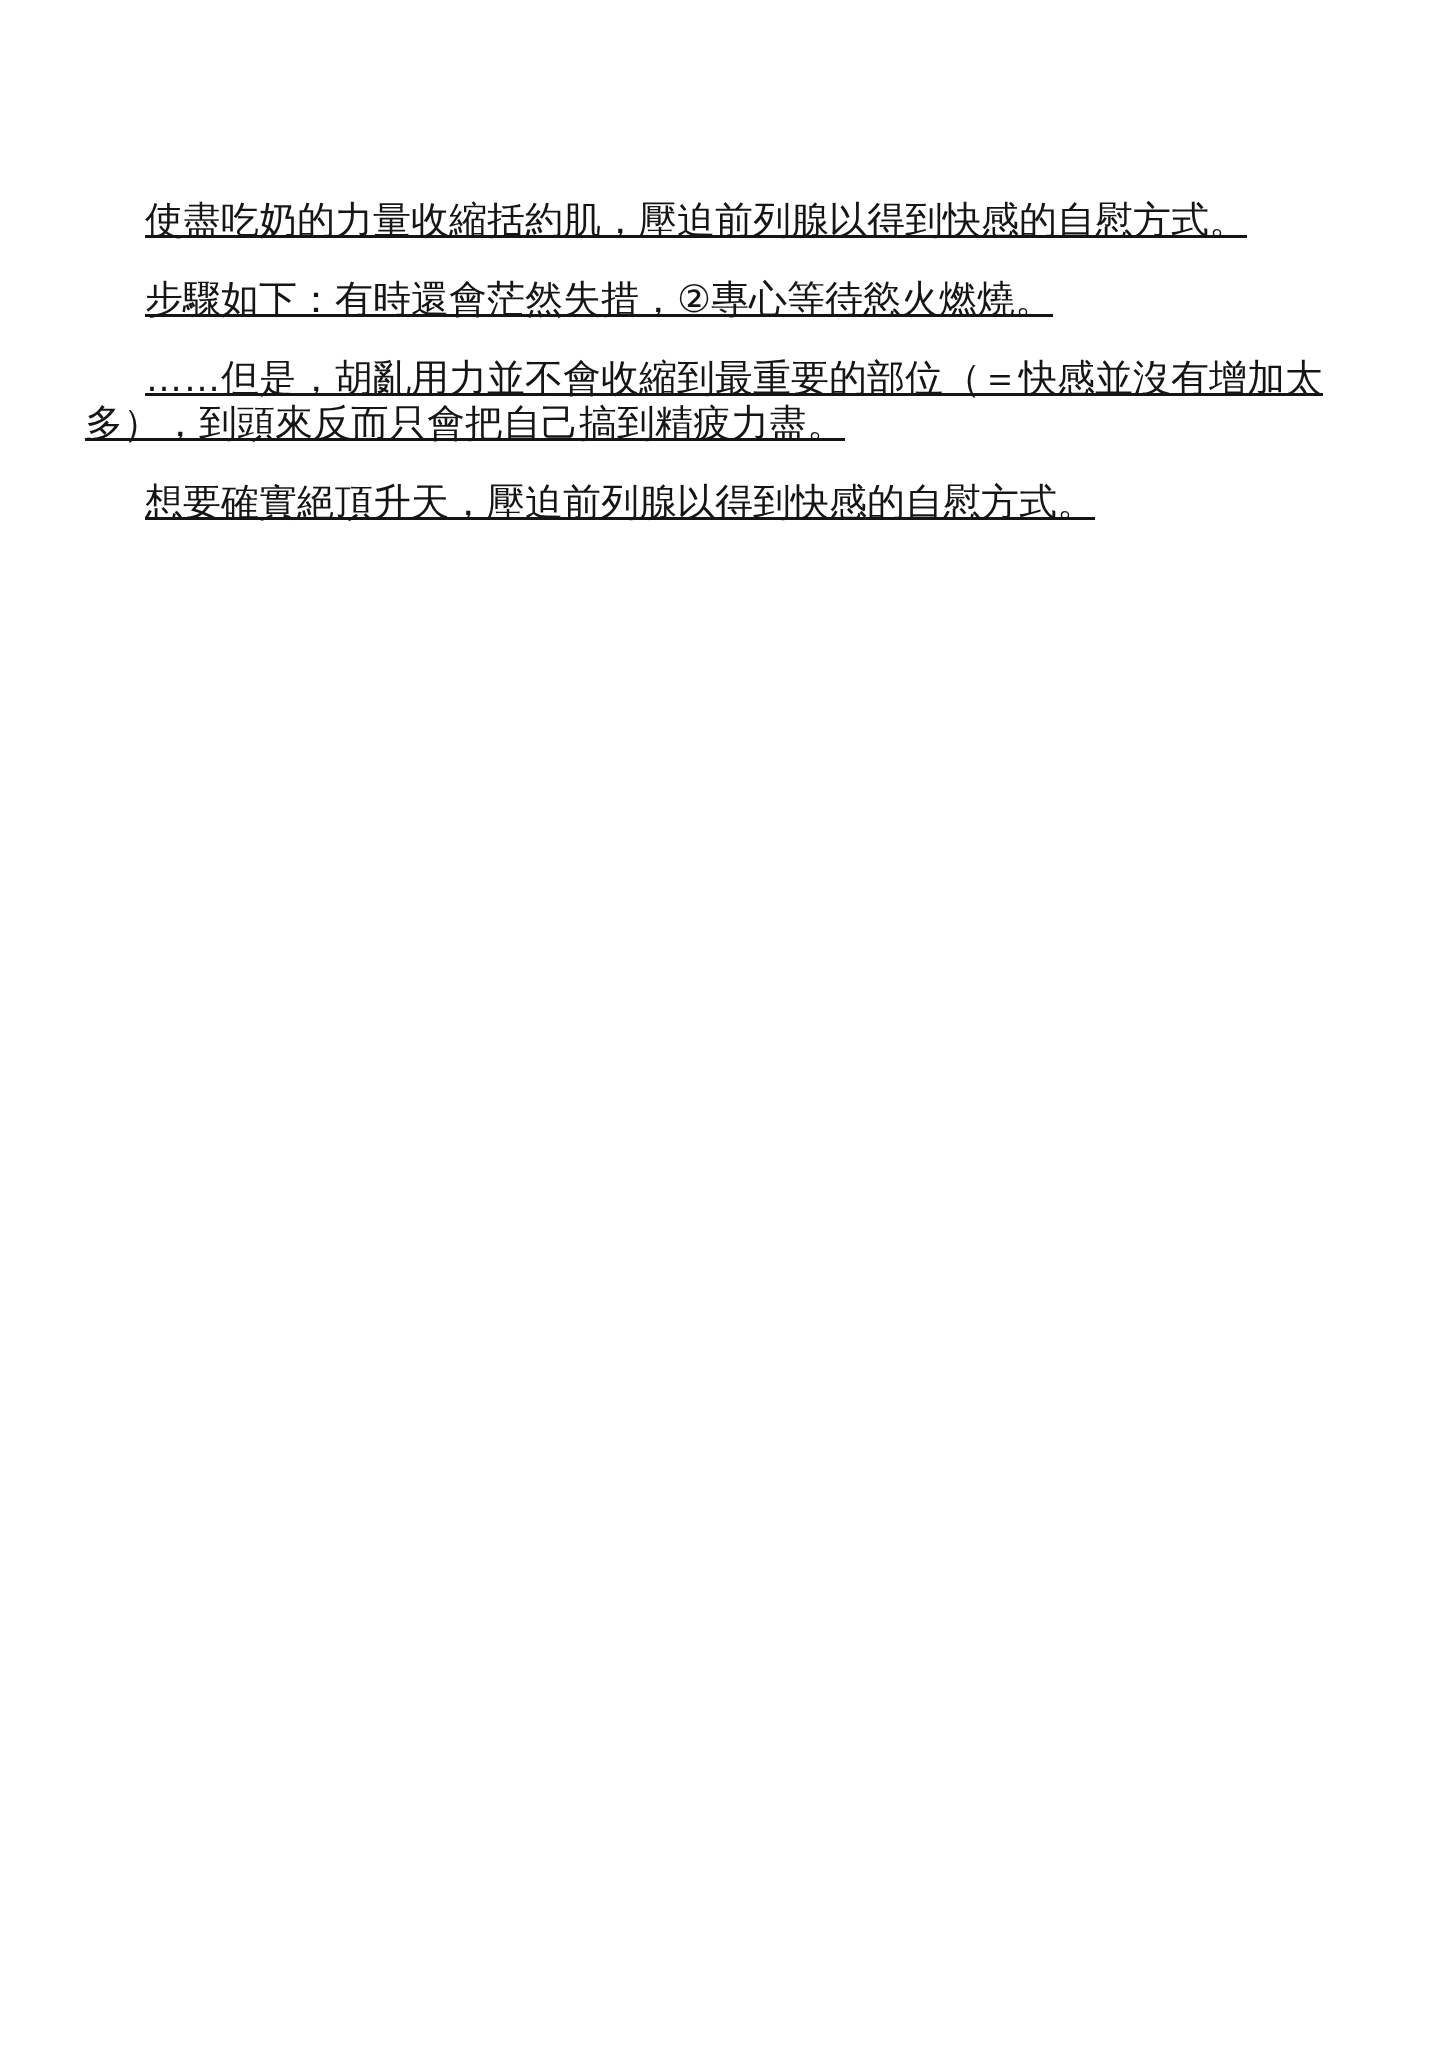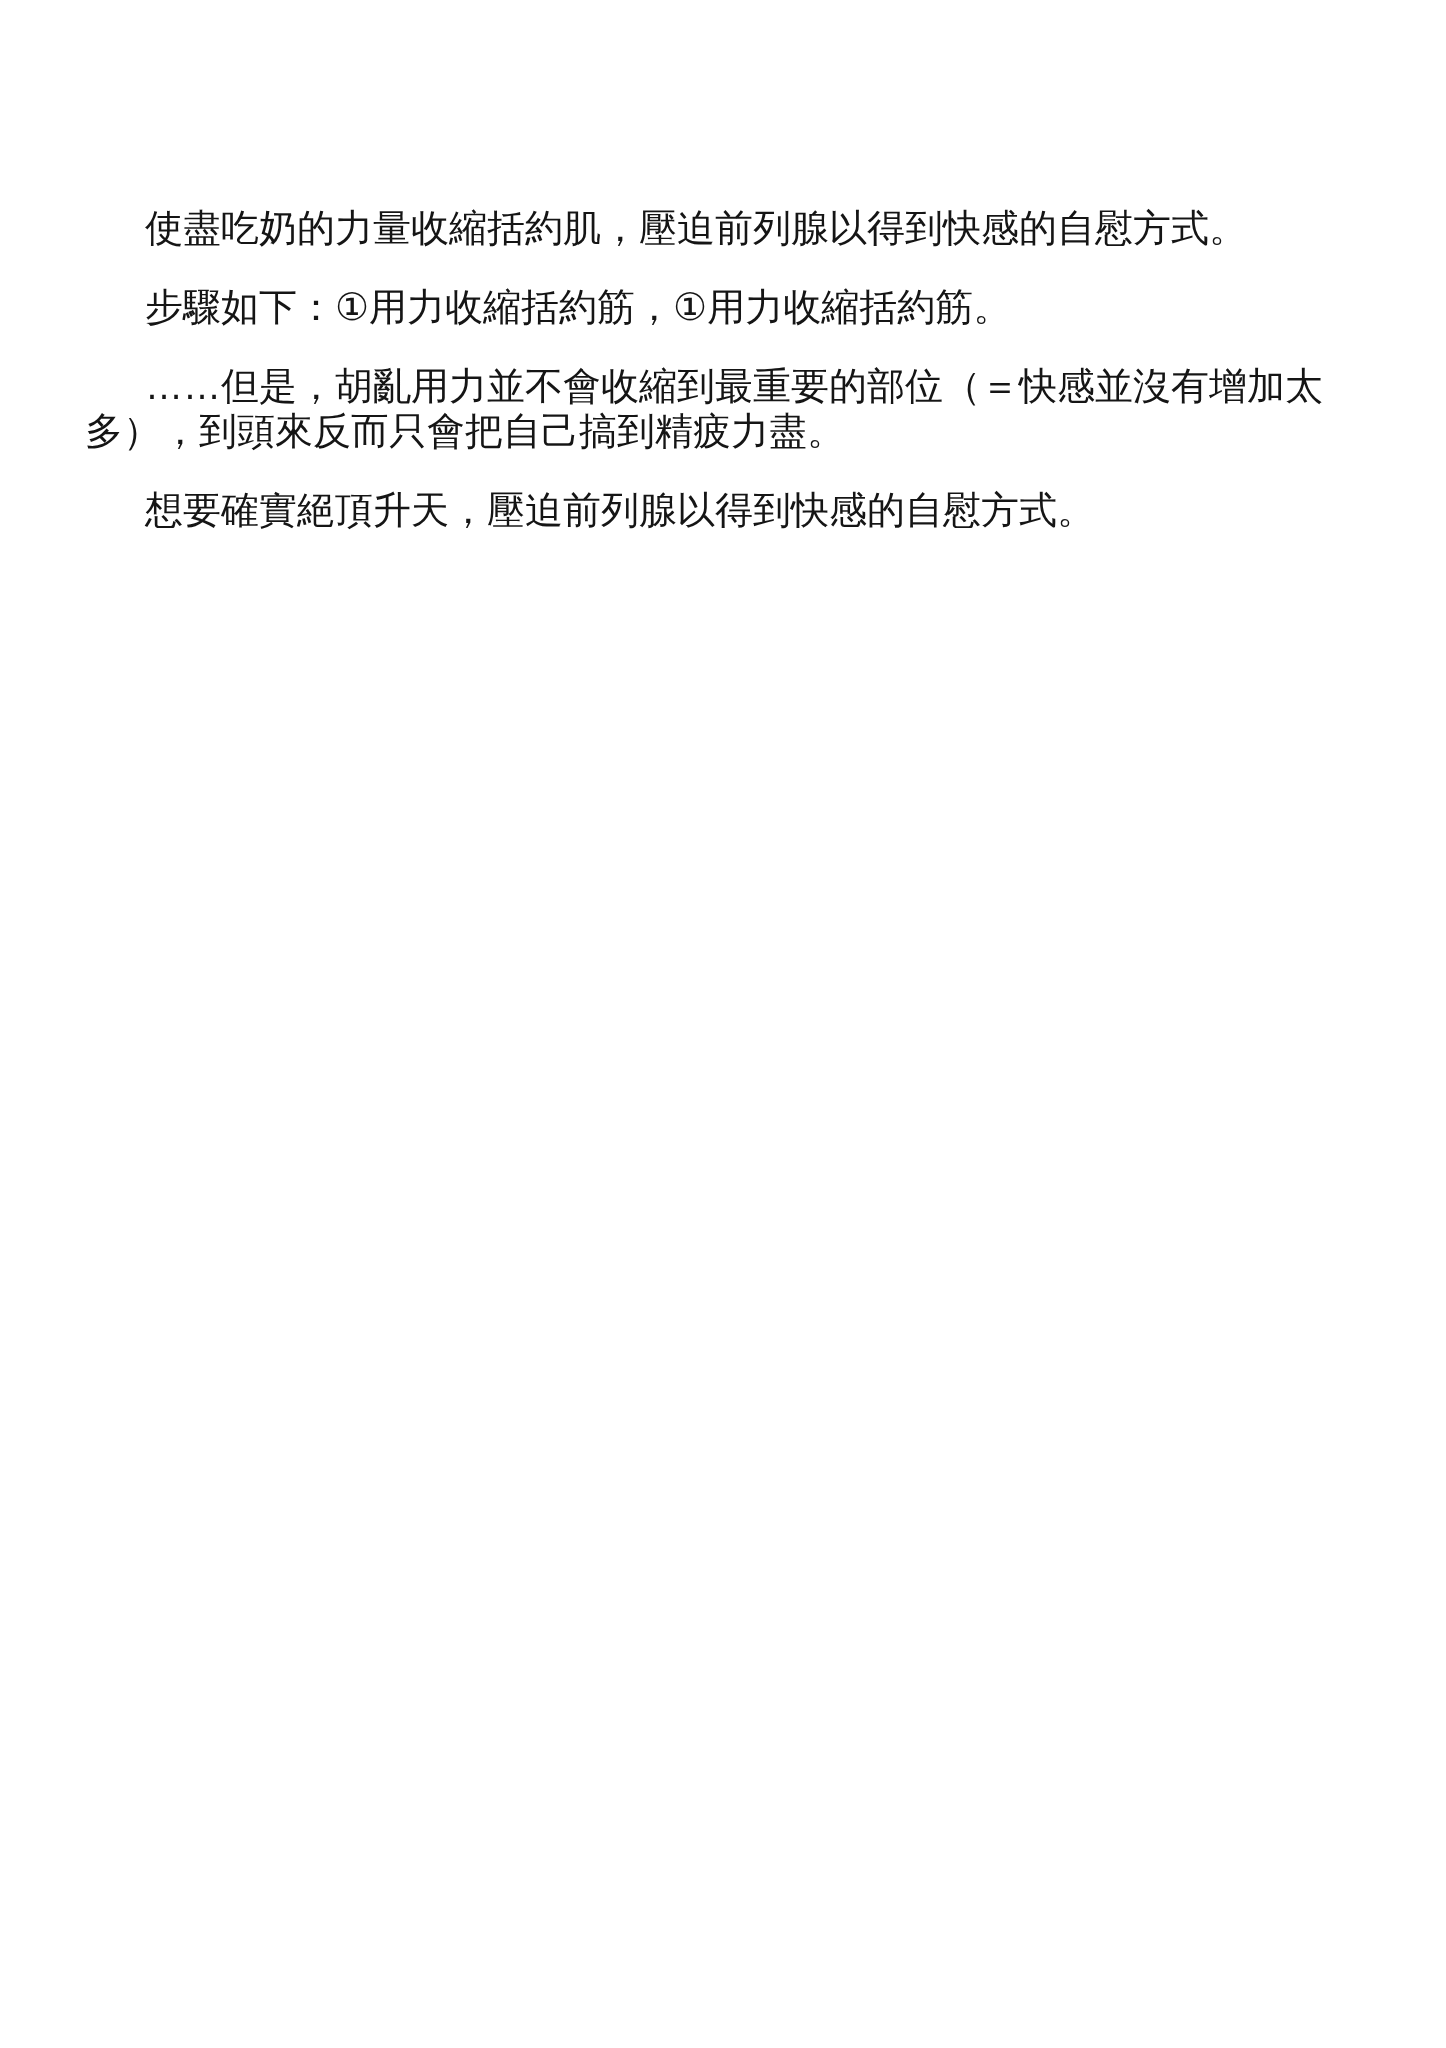--- a/index.html
+++ b/index.html
@@ -21,32 +21,33 @@
     left: 85px;
     width: 1285px;
     font-family: "Liberation Sans", "DejaVu Sans", sans-serif;
     font-size: 38px;
     line-height: 45px;
     color: #151515;
     font-weight: 500;
     text-align: left;
   }
   .content p {
-    margin: 8px 0 34px 0;
+    margin: 0 0 34px 0;
     text-indent: 60px; 
     word-break: break-all;
     overflow-wrap: break-word;
+    text-decoration: underline;
   }
   .content p:last-child {
     margin-bottom: 0;
   }
 </style>
 </head>
 <body>
 
 <div class="page">
   <div class="content">
     <p>使盡吃奶的力量收縮括約肌，壓迫前列腺以得到快感的自慰方式。</p>
-    <p>步驟如下：①用力收縮括約筋，①用力收縮括約筋。</p>
+    <p>步驟如下：有時還會茫然失措，②專心等待慾火燃燒。</p>
     <p>……但是，胡亂用力並不會收縮到最重要的部位（＝快感並沒有增加太多），到頭來反而只會把自己搞到精疲力盡。</p>
     <p>想要確實絕頂升天，壓迫前列腺以得到快感的自慰方式。</p>
   </div>
 </div>
 
 </body></html>

